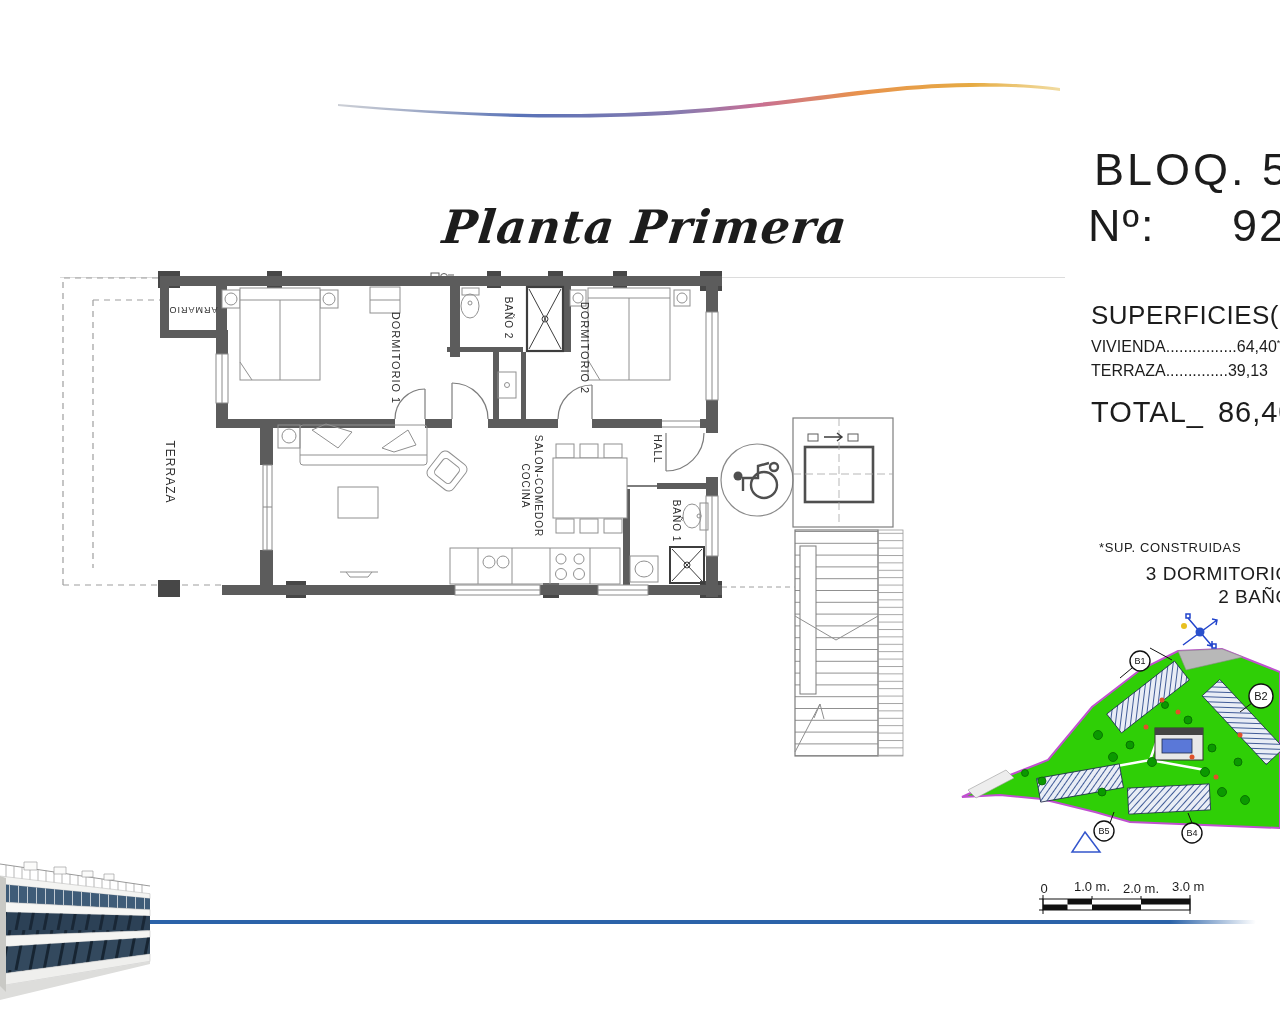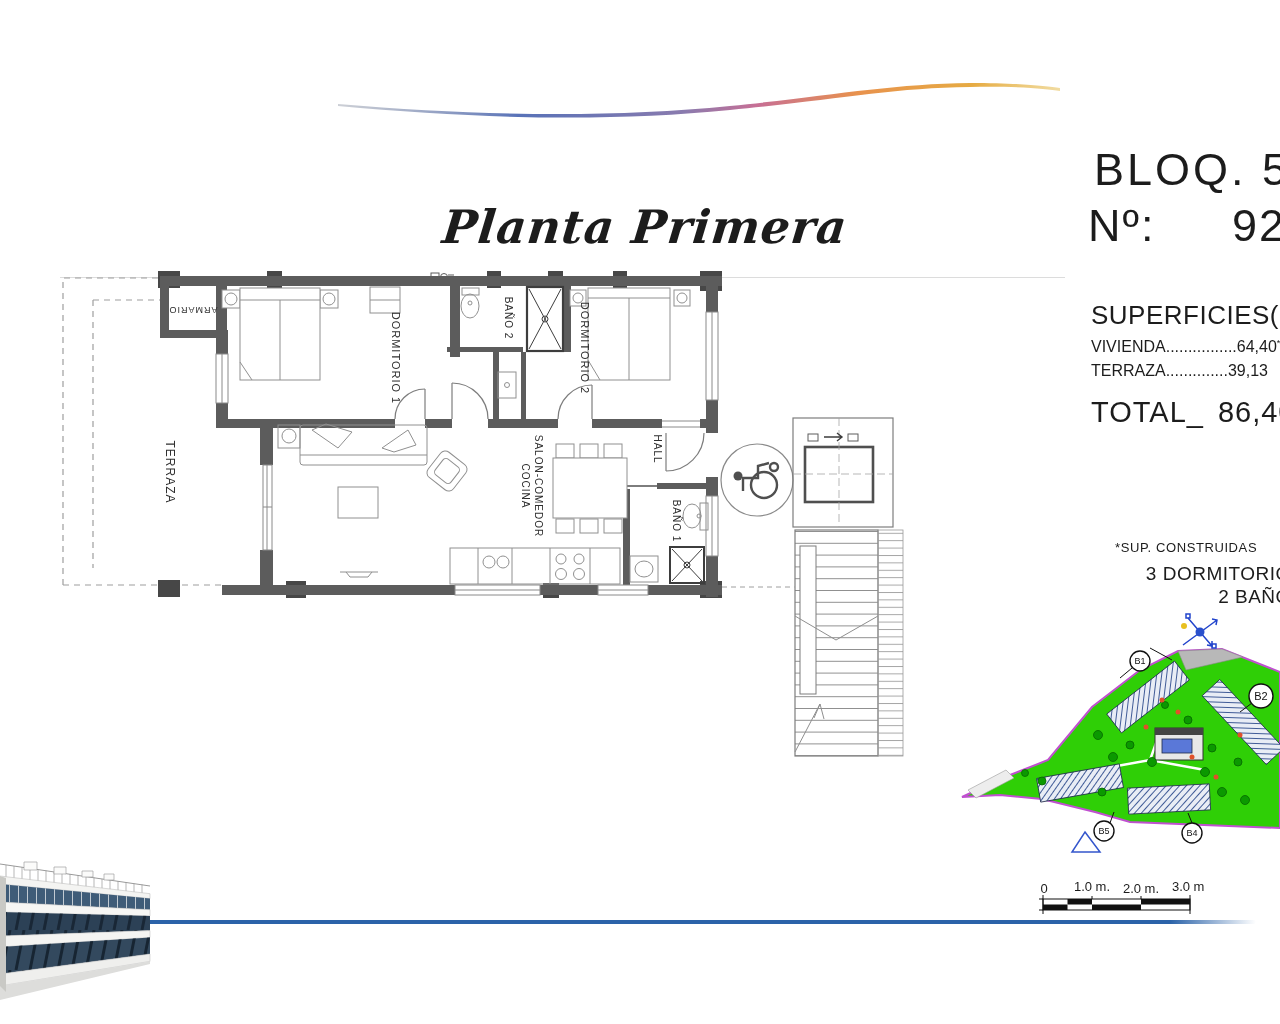--- a/index.html
+++ b/index.html
@@ -15,21 +15,21 @@
   
   .blk{top:144px;right:-10px;font-size:45px;letter-spacing:3px;white-space:nowrap;}
   .numrow{top:200px;left:1088px;width:198px;display:flex;justify-content:space-between;
     font-size:45px;letter-spacing:2px;}
   .sup-title{top:300px;left:1091px;font-size:26px;letter-spacing:0.5px;white-space:nowrap;}
   .sup-rows{top:333px;left:1091px;font-size:16px;line-height:20px;white-space:nowrap;}
   .sup-rows sup{font-size:9px;}
   .total-row{top:396px;left:1091px;width:182px;display:flex;align-items:flex-start;
     font-size:29px;letter-spacing:1px;}
   .total-row .sep{margin:0 14px 0 auto;}
-  .footnote{top:540px;left:1099px;font-size:13px;letter-spacing:0.6px;white-space:nowrap;margin-left:16px;}
+  .footnote{top:540px;left:1099px;font-size:13px;letter-spacing:0.6px;white-space:nowrap;}
   .features{top:562px;right:-24px;text-align:right;font-size:19px;line-height:23px;
     letter-spacing:0.5px;white-space:nowrap;}
   
   .blue-line{top:920px;left:28px;width:1228px;height:4px;border-radius:2px;
     background:linear-gradient(90deg,rgba(43,99,169,0) 0%,#2b63a9 7%,#2b63a9 93%,rgba(43,99,169,0) 100%);}
   svg text{font-family:"Liberation Sans",sans-serif;}
   .plan-label{fill:#2e2e2e;letter-spacing:1px;}
 </style>
 </head>
 <body>

